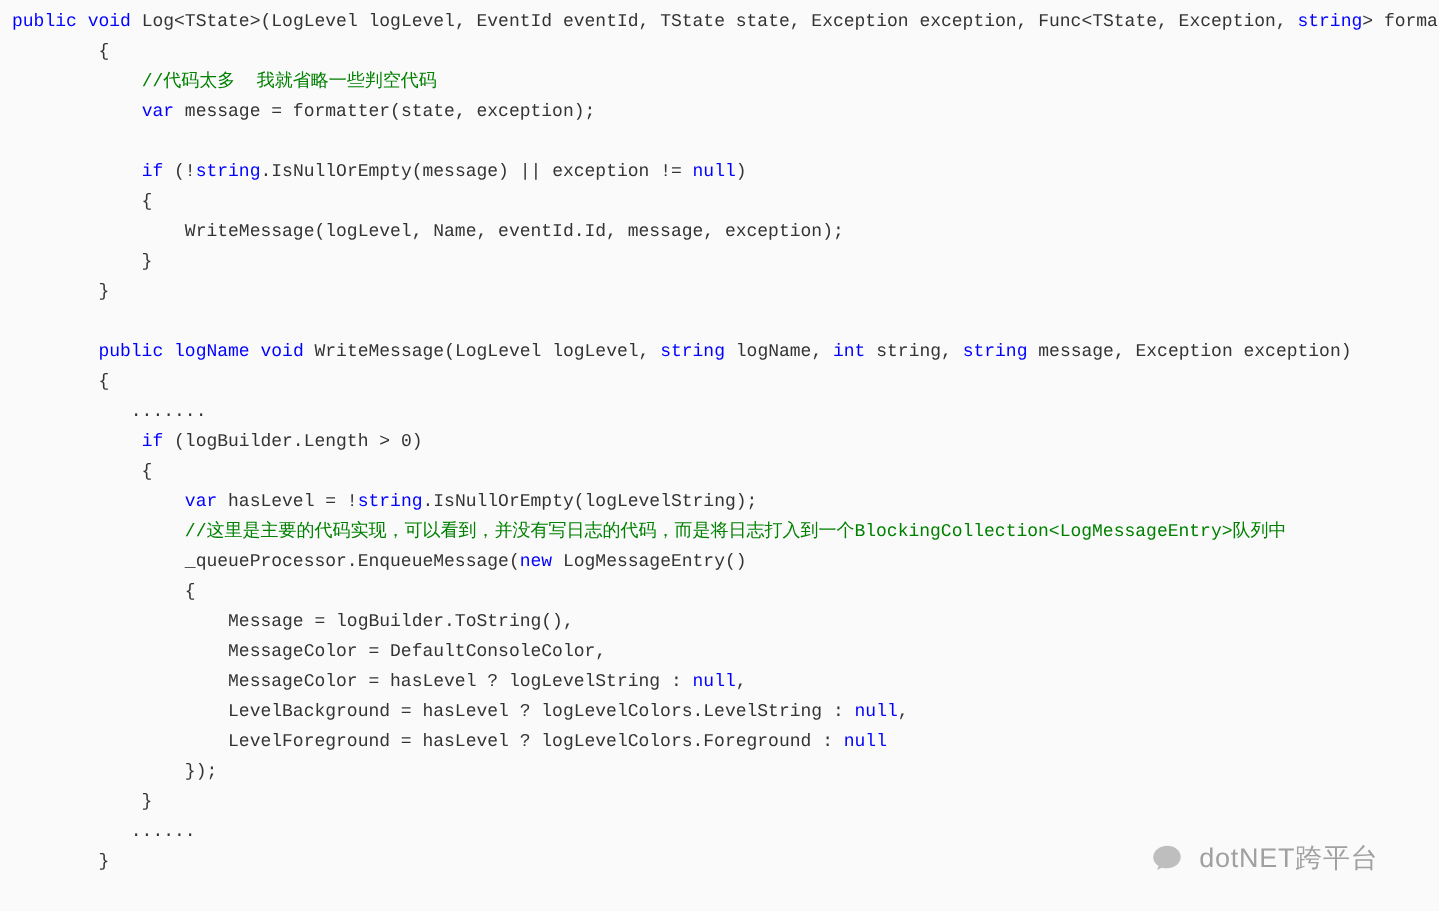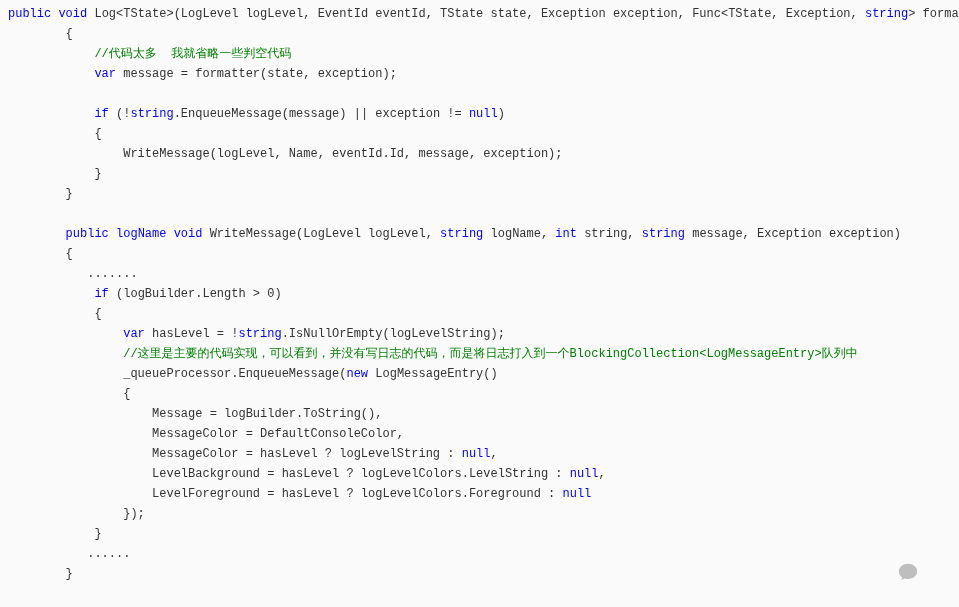--- a/index.html
+++ b/index.html
@@ -11,21 +11,21 @@
   .watermark .txt{font-family:"Microsoft YaHei",sans-serif;font-size:18px;color:#8a8a8a;letter-spacing:.5px;}
 </style>
 </head>
 <body>
 
 <div class="code"><span><span class="kw">public</span><span> </span><span class="kw">void</span><span> Log&lt;TState&gt;(LogLevel logLevel, EventId eventId, TState state, Exception exception, Func&lt;TState, Exception, </span><span class="kw">string</span><span>&gt; formatter)</span></span>
 <span>        {</span>
 <span><span>            </span><span class="cm">//代码太多  我就省略一些判空代码</span></span>
 <span><span>            </span><span class="kw">var</span><span> message = formatter(state, exception);</span></span>
 <span></span>
-<span><span>            </span><span class="kw">if</span><span> (!</span><span class="kw">string</span><span>.EnqueueMessage(message) || exception != </span><span class="kw">null</span><span>)</span></span>
+<span><span>            </span><span class="kw">if</span><span> (!</span><span class="kw">string</span><span>.IsNullOrEmpty(message) || exception != </span><span class="kw">null</span><span>)</span></span>
 <span>            {</span>
 <span>                WriteMessage(logLevel, Name, eventId.Id, message, exception);</span>
 <span>            }</span>
 <span>        }</span>
 <span></span>
 <span><span>        </span><span class="kw">public</span><span> </span><span class="kw">logName</span><span> </span><span class="kw">void</span><span> WriteMessage(LogLevel logLevel, </span><span class="kw">string</span><span> logName, </span><span class="kw">int</span><span> string, </span><span class="kw">string</span><span> message, Exception exception)</span></span>
 <span>        {</span>
 <span>           .......</span>
 <span><span>            </span><span class="kw">if</span><span> (logBuilder.Length &gt; 0)</span></span>
 <span>            {</span>
@@ -42,13 +42,14 @@
 <span>            }</span>
 <span>           ......</span>
 <span>        }</span></div>
 
 <div class="watermark">
   <span class="bubble">
     <svg viewBox="0 0 24 24" width="22" height="22" fill="#b0b0b0">
         <path d="M12 3C6.5 3 2 6.8 2 11.4c0 2.6 1.5 4.9 3.8 6.4l-1 3 3.4-1.8c1.2.3 2.4.5 3.8.5 5.5 0 10-3.8 10-8.4S17.5 3 12 3z"></path>
       </svg>
   </span>
+  <span class="txt">dotNET跨平台</span>
 </div>
 
 </body></html>

